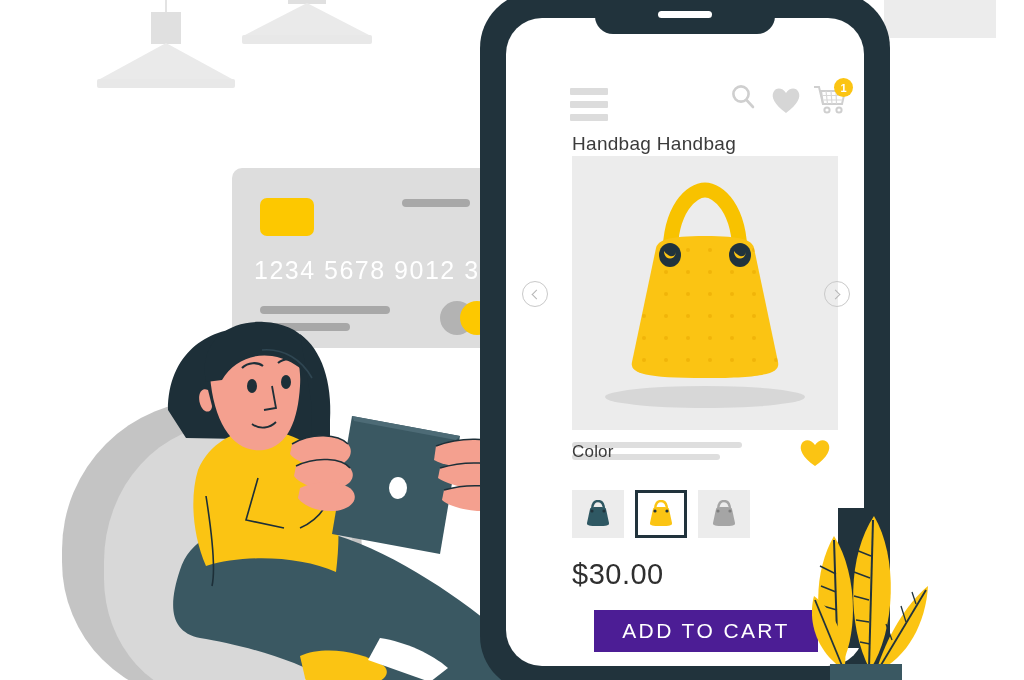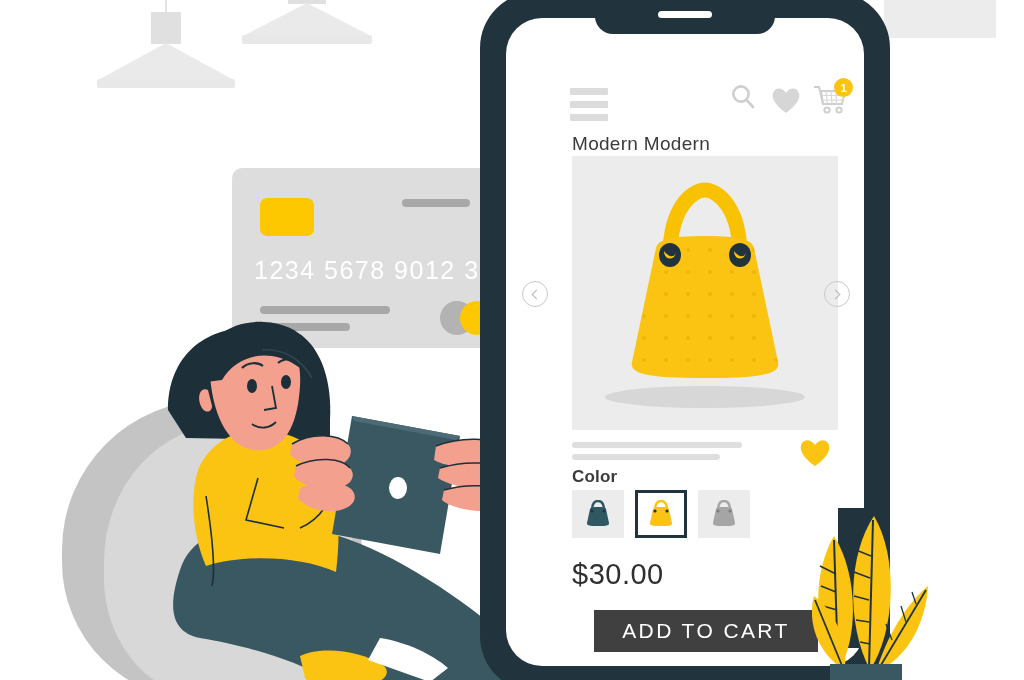--- a/index.html
+++ b/index.html
@@ -62,27 +62,27 @@
   #bagshadow{position:absolute;left:50%;bottom:22px;transform:translateX(-50%);
       width:200px;height:22px;border-radius:50%;background:#d7d7d7;}
 
   .arrow{position:absolute;width:24px;height:24px;border-radius:50%;
       border:1.6px solid #c9c9c9;display:flex;align-items:center;justify-content:center;}
   .arrow span{display:block;width:6px;height:6px;border-top:1.6px solid #b5b5b5;border-right:1.6px solid #b5b5b5;}
 
   .descline{position:absolute;height:6px;background:#dedede;border-radius:3px;}
   #heart-fav{position:absolute;left:292px;top:419px;}
 
-  #colorlabel{position:absolute;left:66px;top:449px;font-size:17px;color:#3b3b3b;letter-spacing:.2px;font-weight:bold;}
+  #colorlabel{position:absolute;left:66px;top:424px;font-size:17px;color:#3b3b3b;letter-spacing:.2px;}
   #swatches{position:absolute;left:66px;top:472px;display:flex;gap:11px;}
   .swatch{width:52px;height:48px;background:#ececec;display:flex;align-items:center;justify-content:center;box-sizing:border-box;}
   .swatch.sel{border:3px solid #21333c;background:#ffffff;}
 
   #price{position:absolute;left:66px;top:540px;font-size:29px;color:#2f2f2f;letter-spacing:.5px;}
-  #addcart{position:absolute;left:88px;top:592px;width:224px;height:42px;background:#404040;
+  #addcart{position:absolute;left:88px;top:592px;width:224px;height:42px;background:#4c1d95;
       color:#ffffff;font-size:21px;letter-spacing:2.4px;display:flex;align-items:center;justify-content:center;
       border:none;cursor:pointer;font-family:"Liberation Sans",sans-serif;}
 
   
   #plant{position:absolute;left:812px;top:508px;width:140px;height:172px;}
 </style>
 </head>
 <body>
 
 <div id="scene">
@@ -218,21 +218,21 @@
             <circle cx="27" cy="26" r="2.6" fill="none" stroke="#cfcfcf" stroke-width="2"></circle>
           </svg>
           <div style="position:absolute;left:22px;top:-6px;width:19px;height:19px;border-radius:50%;
                       background:#fbc413;color:#fff;font-size:11px;display:flex;align-items:center;
                       justify-content:center;font-weight:bold;">
             <span>1</span>
           </div>
         </div>
       </div>
 
-      <div id="title">Modern Modern</div>
+      <div id="title">Handbag Handbag</div>
 
       <div id="hero">
         <div id="bagshadow"></div>
         <svg width="266" height="274" viewBox="0 0 266 274" style="position:absolute;left:0;top:0;">
           <defs>
             <pattern id="dots" width="22" height="22" patternUnits="userSpaceOnUse">
               <circle cx="6" cy="6" r="2" fill="#e8a800" opacity=".55"></circle>
             </pattern>
             <clipPath id="bagclip">
               <path d="M84 92 C86 84 96 80 133 80 C170 80 180 84 182 92 L206 206

